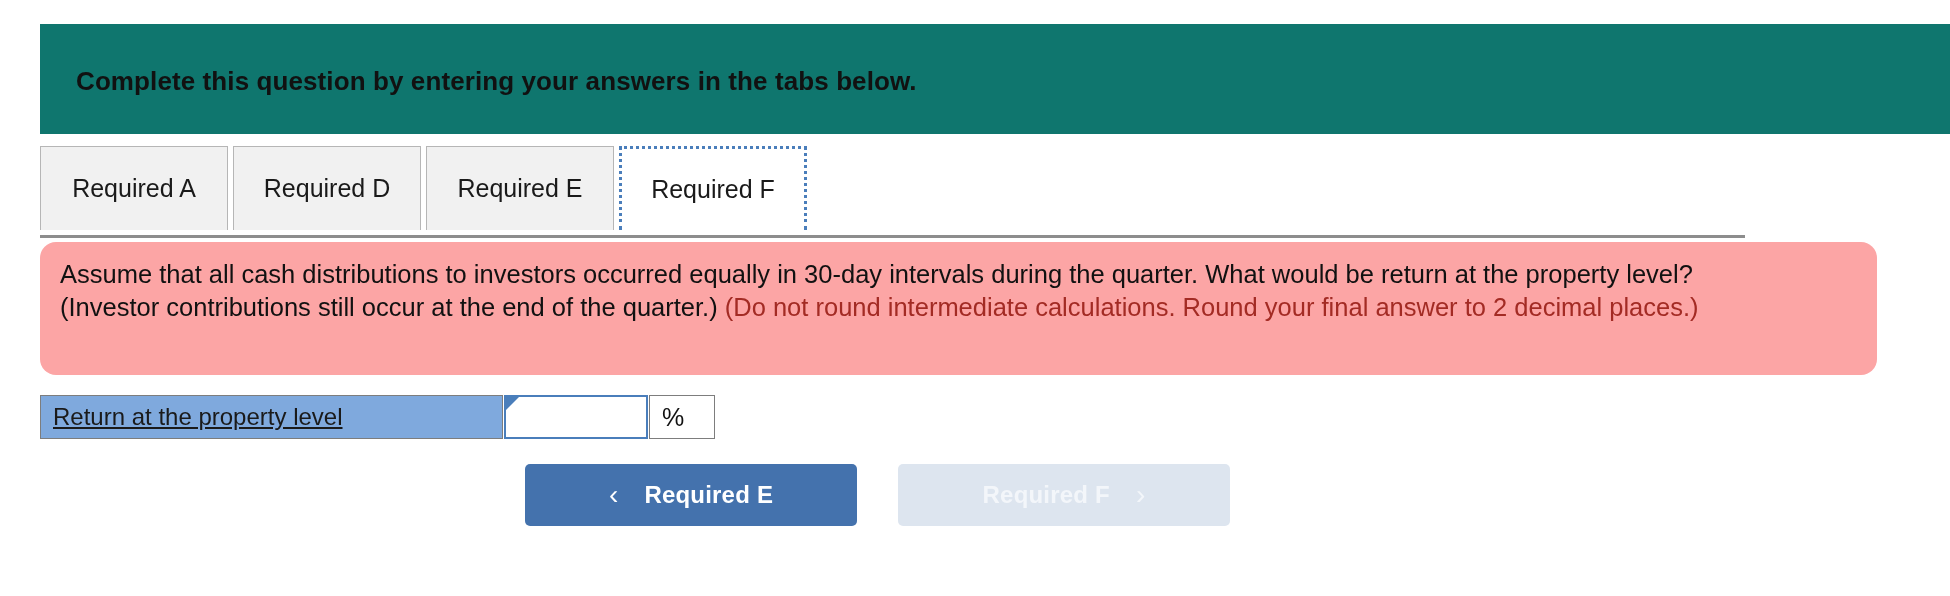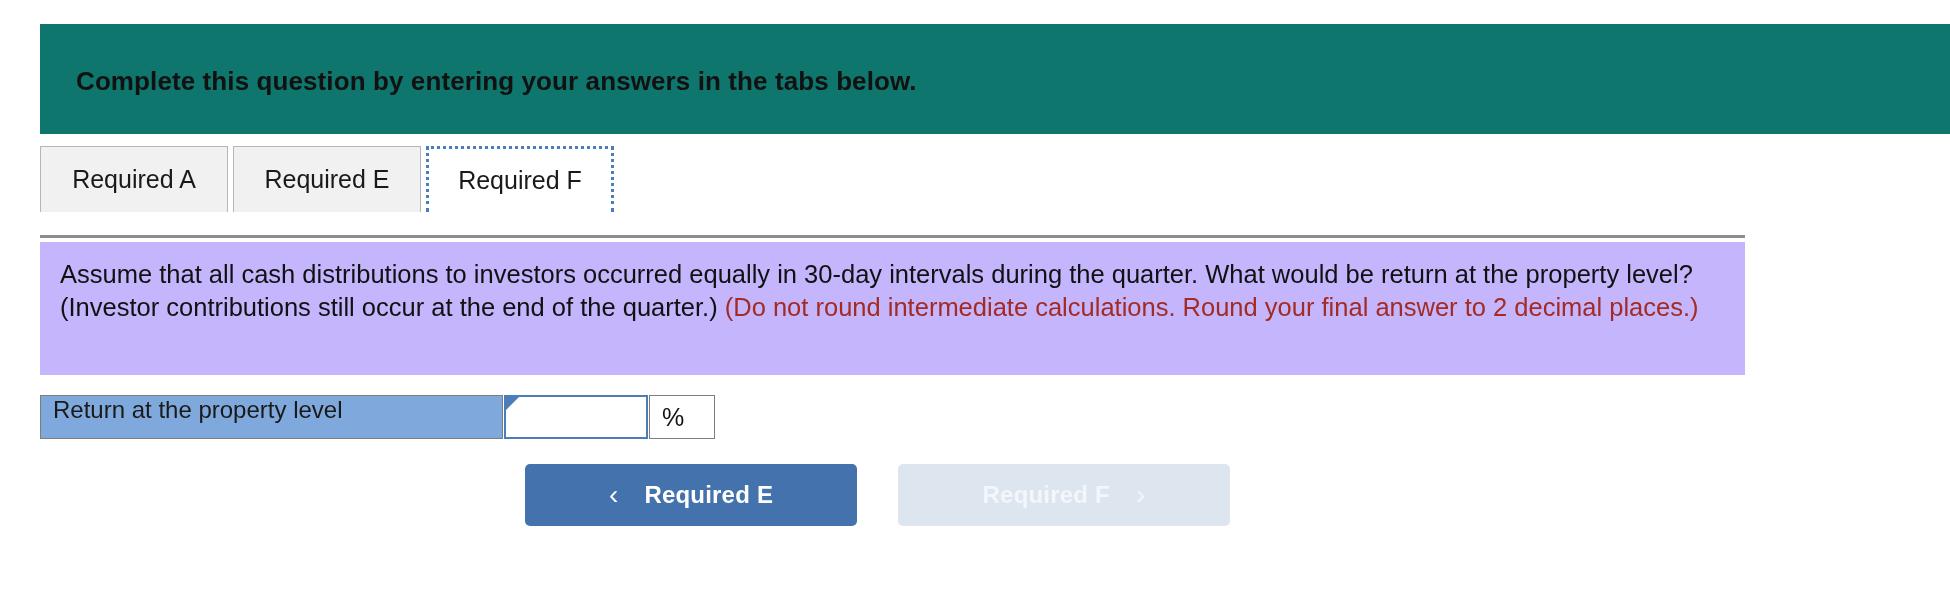--- a/index.html
+++ b/index.html
@@ -53,21 +53,21 @@
   .tabs-row {
     position: absolute;
     left: 0;
     top: 0;
     display: flex;
     align-items: flex-start;
     height: 92px;
   }
   .tab {
     position: relative;
-    height: 66px;
+    height: 84px;
     box-sizing: border-box;
     background: #f1f1f1;
     border: 1px solid #b6b6b6;
     border-bottom: none;
     display: flex;
     align-items: center;
     justify-content: center;
     font-size: 25px;
     color: #1a1a1a;
     padding: 0 14px;
@@ -91,24 +91,25 @@
     height: 3px;
     background: #8d8d8d;
     z-index: 1;
   }
 
   
   .question-panel {
     position: absolute;
     left: 40px;
     top: 242px;
-    width: 1705px;
+    width: 1837px;
     height: 133px;
-    background: #c4b5fd;
-    box-sizing: border-box;
+    background: #fca5a5;
+    box-sizing: border-box;
+    border-radius: 16px;
   }
   .question-text {
     position: absolute;
     left: 20px;
     top: 16px;
     width: 1665px;
     font-size: 25.5px;
     line-height: 33px;
     color: #111111;
   }
@@ -124,25 +125,26 @@
     height: 44px;
     display: flex;
     align-items: stretch;
   }
   .answer-label {
     width: 463px;
     background: #7fa9dd;
     border: 1px solid #7d7d7d;
     box-sizing: border-box;
     display: flex;
-    align-items: flex-start;
+    align-items: center;
     padding-left: 12px;
     font-size: 24px;
     color: #1a1a1a;
     white-space: nowrap;
+    text-decoration: underline;
   }
   .answer-input-wrap {
     position: relative;
     width: 144px;
     box-sizing: border-box;
     border: 2px solid #4a7ebb;
     background: #ffffff;
     margin-left: 1px;
   }
   .answer-input {
@@ -229,20 +231,23 @@
 
   <div class="instruction-banner">
     <div class="instruction-text">Complete this question by entering your answers in the tabs below.</div>
   </div>
 
   <div class="tabstrip">
     <div class="tab-underline"></div>
     <div class="tabs-row">
       <div class="tab">
         <span>Required A</span>
+      </div>
+      <div class="tab">
+        <span>Required D</span>
       </div>
       <div class="tab">
         <span>Required E</span>
       </div>
       <div class="tab active">
         <span>Required F</span>
       </div>
     </div>
   </div>
 

